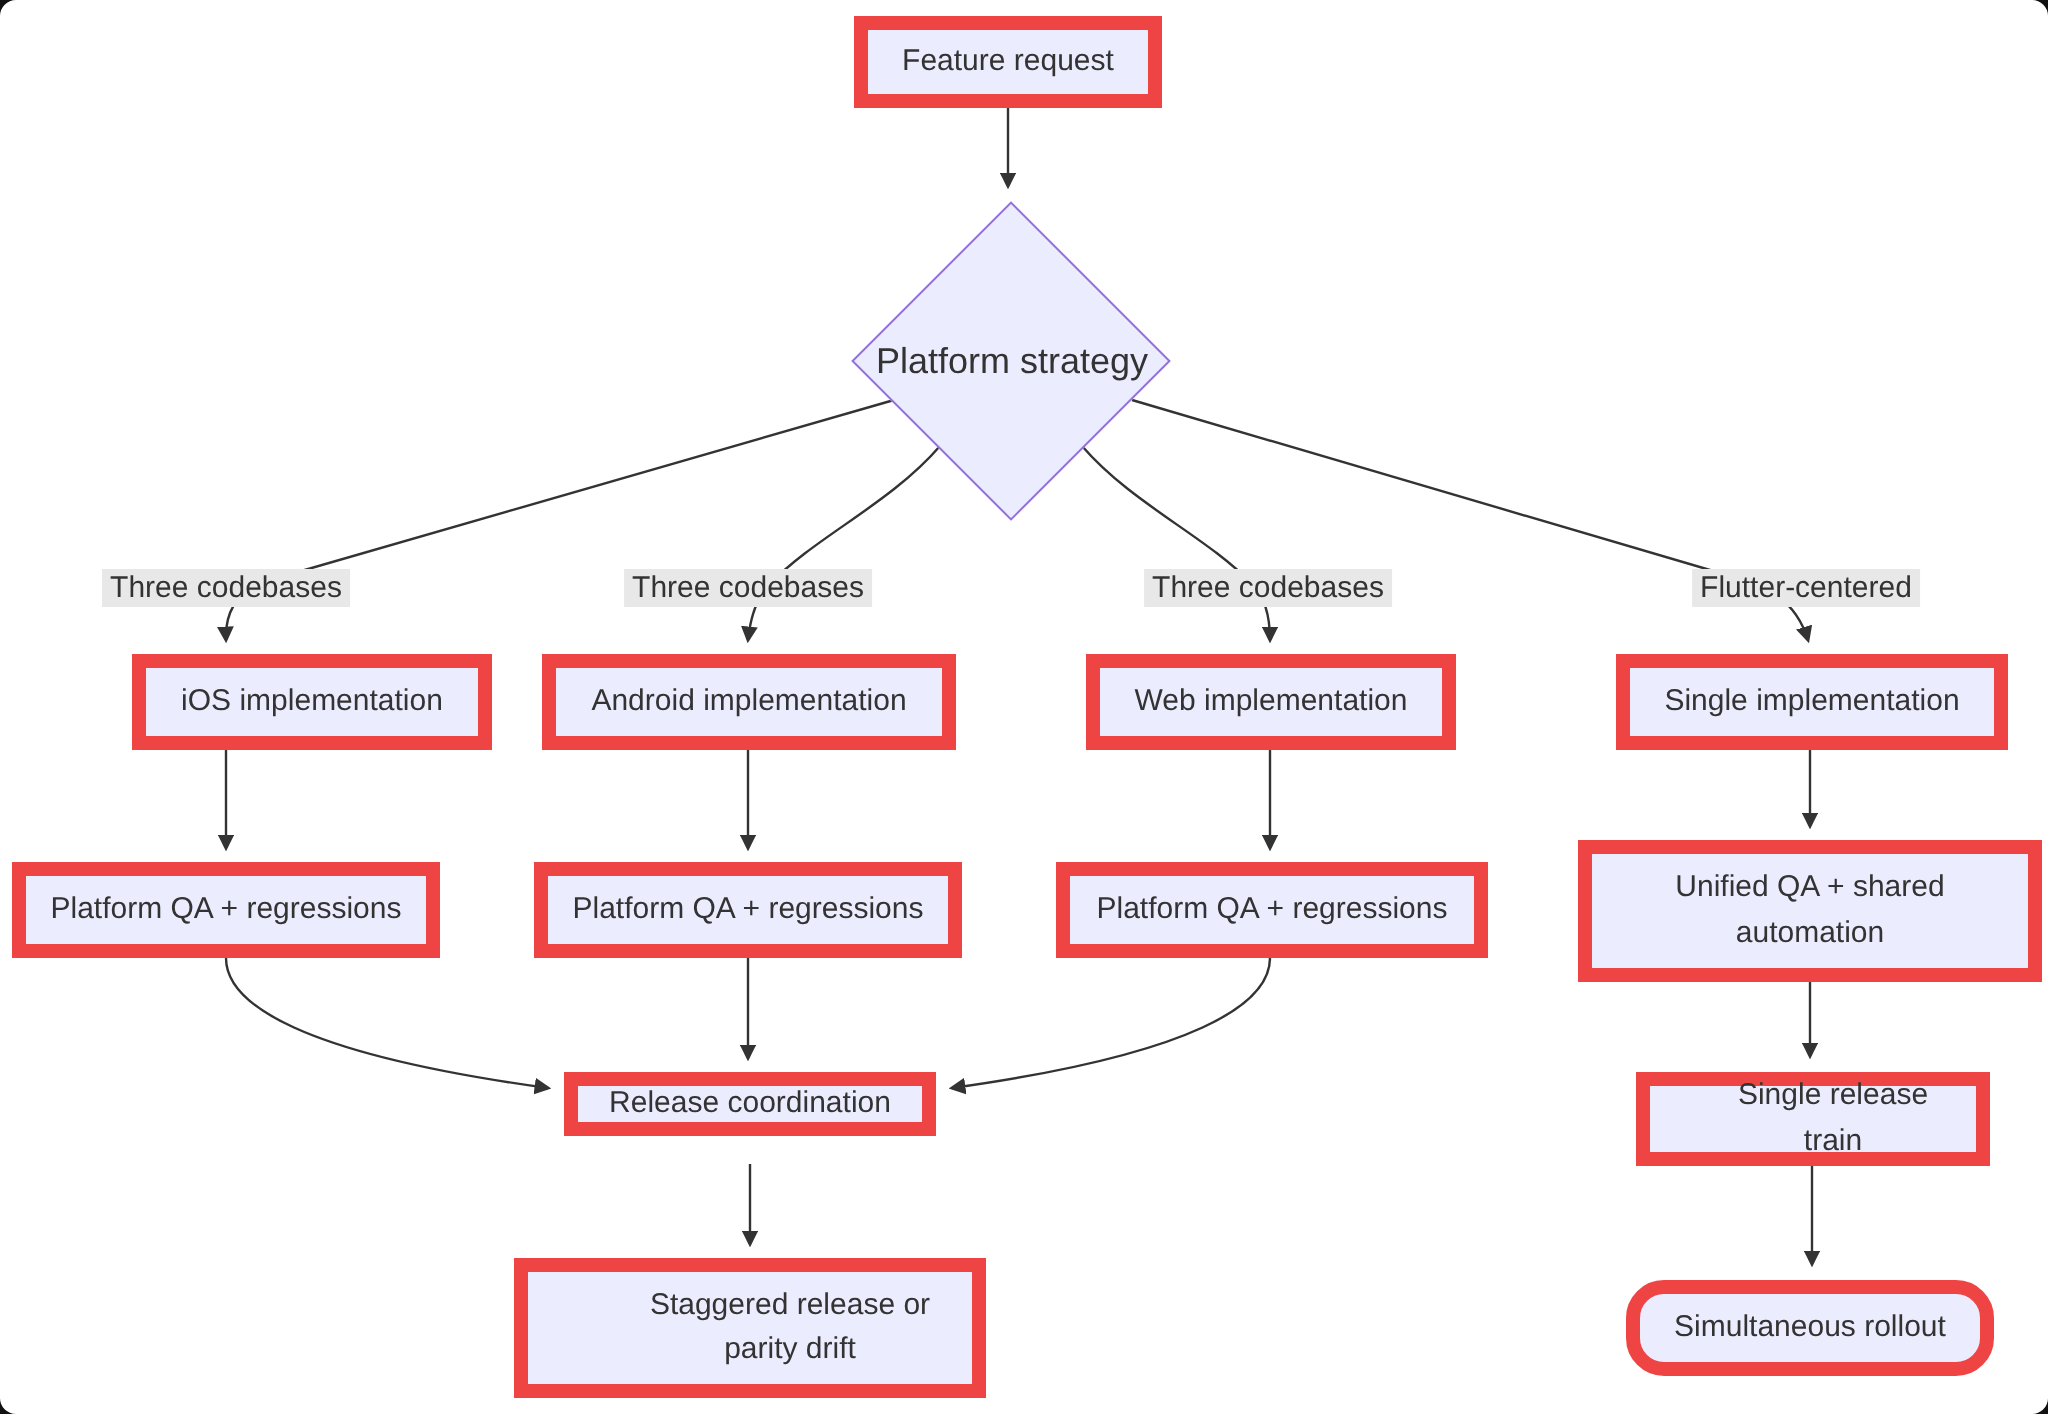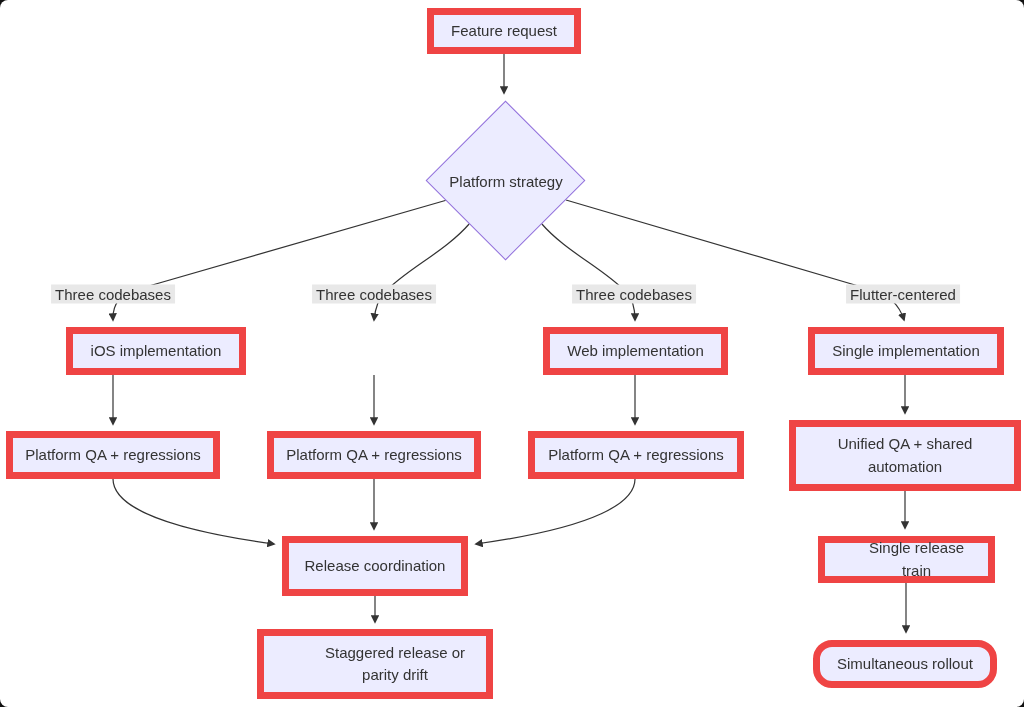--- a/index.html
+++ b/index.html
@@ -33,21 +33,21 @@
     left:449px;top:124px;
     transform:rotate(45deg);
     background:#ECECFF;
     border:1px solid #9370DB;
     z-index:2;
   }
   .diamond-label{
     position:absolute;
     left:506px;top:181px;
     transform:translate(-50%,-50%);
-    font-size:15px;color:#333333;
+    font-size:18px;color:#333333;
     white-space:nowrap;
     z-index:3;
   }
   .edge-label{
     position:absolute;
     transform:translate(-50%,-50%);
     background:#e8e8e8;
     color:#333333;
     font-size:15px;
     padding:1px 4px;
@@ -93,29 +93,30 @@
       <path d="M 906 583 L 906 632" marker-end="url(#arrow)"></path>
     </g>
   </svg>
 
   <div class="node" style="left:427px;top:8px;width:154px;height:46px;">Feature request</div>
 
   <div class="diamond-shape"></div>
   <div class="diamond-label">Platform strategy</div>
 
   <div class="node" style="left:23px;top:327px;width:180px;height:48px;margin-left:43px;">iOS implementation</div>
+  <div class="node" style="left:271px;top:327px;width:207px;height:48px;">Android implementation</div>
   <div class="node" style="left:543px;top:327px;width:185px;height:48px;">Web implementation</div>
   <div class="node" style="left:808px;top:327px;width:196px;height:48px;">Single implementation</div>
 
   <div class="node" style="left:6px;top:431px;width:214px;height:48px;">Platform QA + regressions</div>
   <div class="node" style="left:267px;top:431px;width:214px;height:48px;">Platform QA + regressions</div>
   <div class="node" style="left:528px;top:431px;width:216px;height:48px;">Platform QA + regressions</div>
   <div class="node" style="left:789px;top:420px;width:232px;height:71px;">Unified QA + shared automation</div>
 
-  <div class="node" style="left:282px;top:536px;width:186px;height:60px;">Release coordination</div>
+  <div class="node" style="left:282px;top:536px;width:186px;height:32px;">Release coordination</div>
   <div class="node" style="left:257px;top:629px;width:236px;height:70px;padding-left:48px;">Staggered release or parity drift</div>
 
   <div class="node" style="left:818px;top:536px;width:177px;height:47px;padding-left:28px;">Single release train</div>
   <div class="node" style="left:813px;top:640px;width:184px;height:48px;border-radius:19px;">Simultaneous rollout</div>
 
   <div class="edge-label" style="left:113px;top:294px;">Three codebases</div>
   <div class="edge-label" style="left:374px;top:294px;">Three codebases</div>
   <div class="edge-label" style="left:634px;top:294px;">Three codebases</div>
   <div class="edge-label" style="left:903px;top:294px;">Flutter-centered</div>
 

